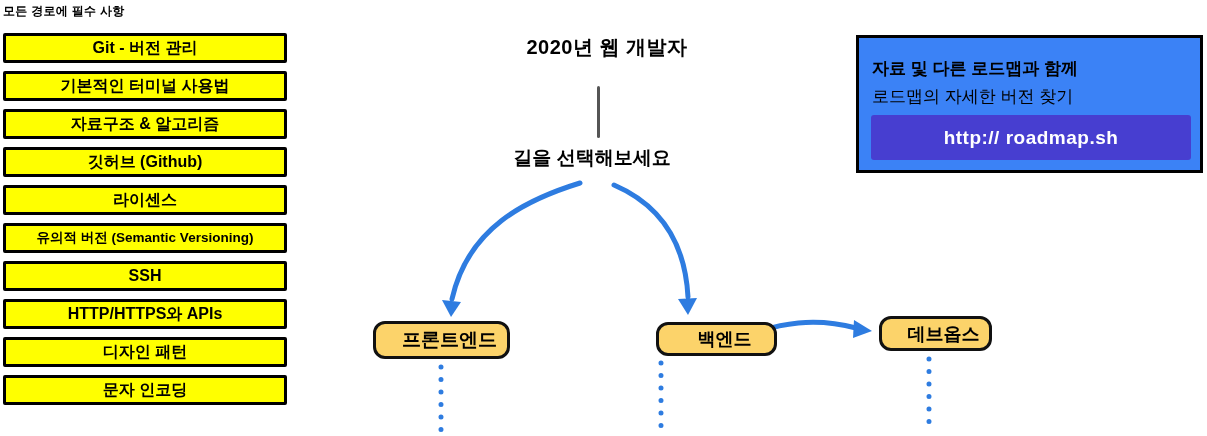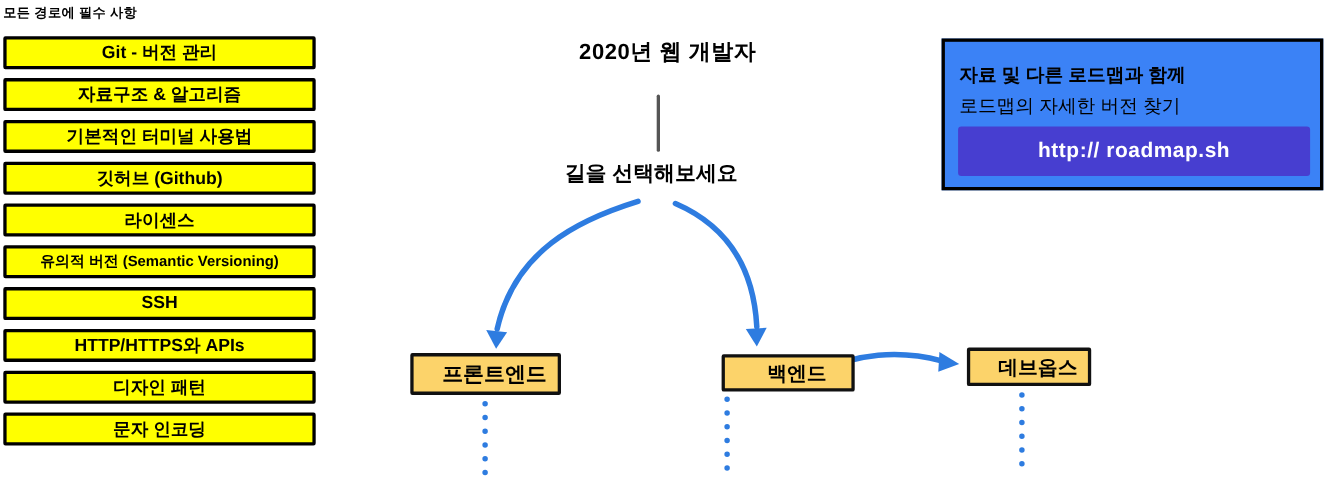--- a/index.html
+++ b/index.html
@@ -26,21 +26,21 @@
   }
   .vline{
     position:absolute;left:597px;top:86px;width:3px;height:52px;background:#555555;border-radius:2px;
   }
   .subtitle{
     position:absolute;left:592px;top:145px;transform:translateX(-50%);
     font-size:19px;font-weight:700;white-space:nowrap;
   }
   .overlay{position:absolute;left:0;top:0;pointer-events:none;}
   .pathbox{
-    position:absolute;box-sizing:border-box;background:#fcd36a;border:3px solid #111;border-radius:2px;
+    position:absolute;box-sizing:border-box;background:#fcd36a;border:3px solid #111;border-radius:12px;
     display:flex;align-items:center;justify-content:center;font-weight:700;font-size:18px;cursor:pointer;padding-left:16px;
   }
   .pathbox.frontend{left:373px;top:321px;width:137px;height:38px;font-size:19px;}
   .pathbox.backend{left:612px;top:322px;width:121px;height:34px;margin-left:44px;}
   .pathbox.devops{left:879px;top:316px;width:113px;height:35px;}
   .panel{
     position:absolute;left:856px;top:35px;width:347px;height:138px;box-sizing:border-box;
     border:3px solid #000;background:#3b82f6;
   }
   .panel .line1{position:absolute;left:13px;top:19px;font-size:17px;font-weight:700;white-space:nowrap;}
@@ -53,22 +53,22 @@
   }
 </style>
 </head>
 <body>
 
 <div class="canvas">
 
   <div class="left-heading">모든 경로에 필수 사항</div>
   <div class="ystack">
     <div class="ybox">Git - 버전 관리</div>
+    <div class="ybox">기본적인 터미널 사용법</div>
     <div class="ybox">자료구조 &amp; 알고리즘</div>
-    <div class="ybox">기본적인 터미널 사용법</div>
     <div class="ybox">깃허브 (Github)</div>
     <div class="ybox">라이센스</div>
     <div class="ybox">유의적 버전 (Semantic Versioning)</div>
     <div class="ybox">SSH</div>
     <div class="ybox">HTTP/HTTPS와 APIs</div>
     <div class="ybox">디자인 패턴</div>
     <div class="ybox">문자 인코딩</div>
   </div>
 
   <div class="title">2020년 웹 개발자</div>

